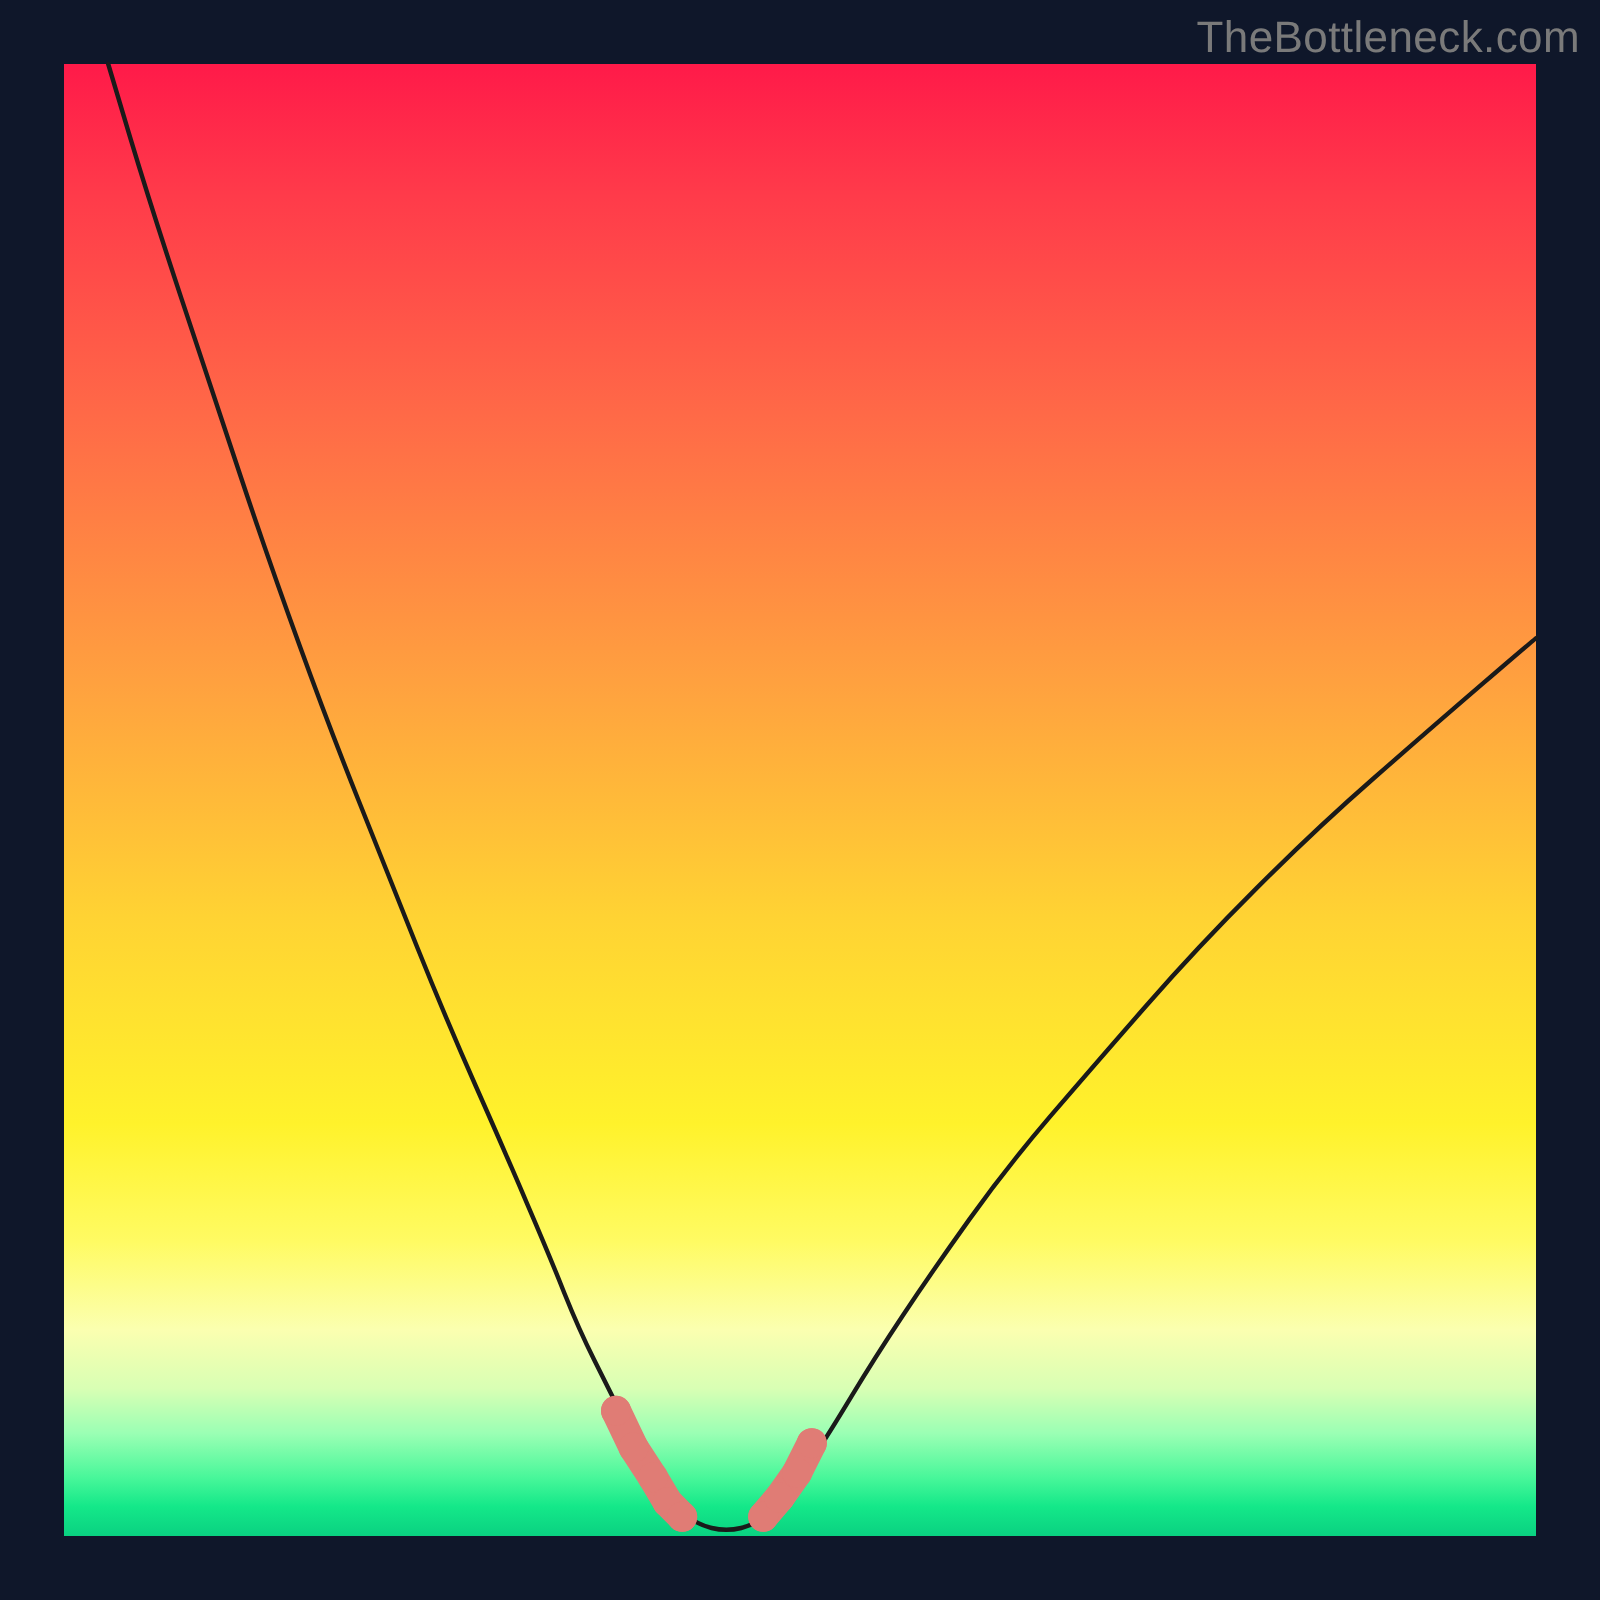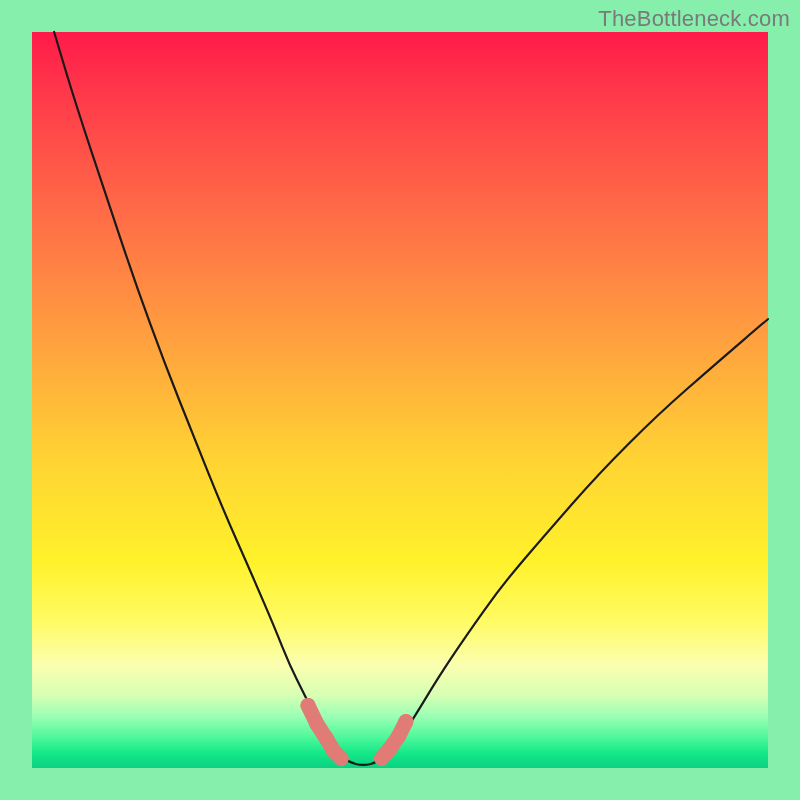--- a/index.html
+++ b/index.html
@@ -10,21 +10,21 @@
     background: #000;
     overflow: hidden;
     font-family: Arial, Helvetica, sans-serif;
   }
   .frame {
     position: absolute;
     left: 0;
     top: 0;
     width: 800px;
     height: 800px;
-    background: #86efac;
+    background: #0f172a;
   }
   .plot {
     position: absolute;
     left: 32px;
     top: 32px;
     width: 736px;
     height: 736px;
     
     background: linear-gradient(
       to bottom,

